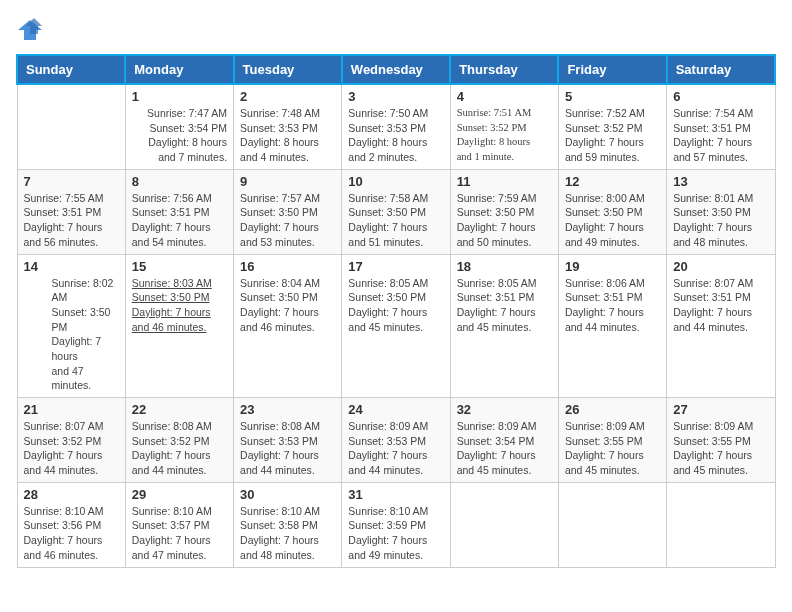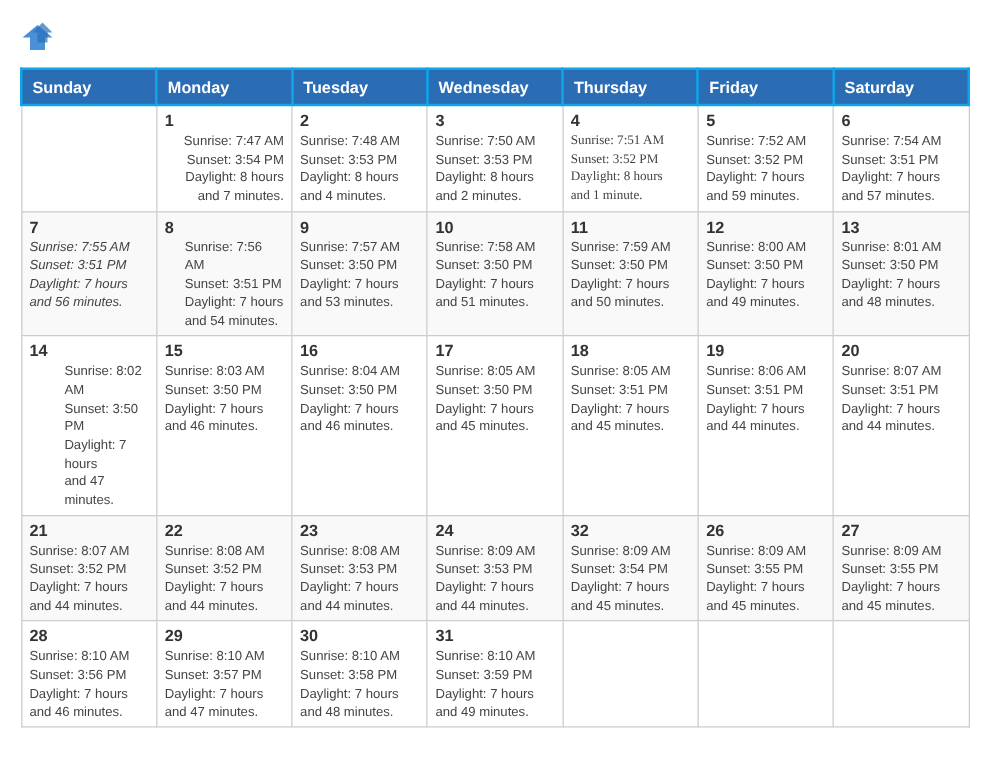--- a/index.html
+++ b/index.html
@@ -161,28 +161,28 @@
           <span class="day-number">6</span>
           <div class="day-info" style="white-space: pre-line;">Sunrise: 7:54 AM
 Sunset: 3:51 PM
 Daylight: 7 hours
 and 57 minutes.</div>
         </td>
       </tr>
       <tr class="row-shade">
         <td>
           <span class="day-number">7</span>
-          <div class="day-info" style="white-space: pre-line; font-style: italic;">Sunrise: 7:55 AM
+          <div class="day-info" style="white-space: pre-line;">Sunrise: 7:55 AM
 Sunset: 3:51 PM
 Daylight: 7 hours
 and 56 minutes.</div>
         </td>
         <td>
           <span class="day-number">8</span>
-          <div class="day-info" style="white-space: pre-line; margin-left: 16px;">Sunrise: 7:56 AM
+          <div class="day-info" style="white-space: pre-line;">Sunrise: 7:56 AM
 Sunset: 3:51 PM
 Daylight: 7 hours
 and 54 minutes.</div>
         </td>
         <td>
           <span class="day-number">9</span>
           <div class="day-info" style="white-space: pre-line;">Sunrise: 7:57 AM
 Sunset: 3:50 PM
 Daylight: 7 hours
 and 53 minutes.</div>
@@ -219,21 +219,21 @@
       <tr>
         <td>
           <span class="day-number">14</span>
           <div class="day-info" style="white-space: pre-line; margin-left: 28px;">Sunrise: 8:02 AM
 Sunset: 3:50 PM
 Daylight: 7 hours
 and 47 minutes.</div>
         </td>
         <td>
           <span class="day-number">15</span>
-          <div class="day-info" style="white-space: pre-line;">Sunrise: 8:03 AM
+          <div class="day-info" style="white-space: pre-line; text-decoration: underline;">Sunrise: 8:03 AM
 Sunset: 3:50 PM
 Daylight: 7 hours
 and 46 minutes.</div>
         </td>
         <td>
           <span class="day-number">16</span>
           <div class="day-info" style="white-space: pre-line;">Sunrise: 8:04 AM
 Sunset: 3:50 PM
 Daylight: 7 hours
 and 46 minutes.</div>

